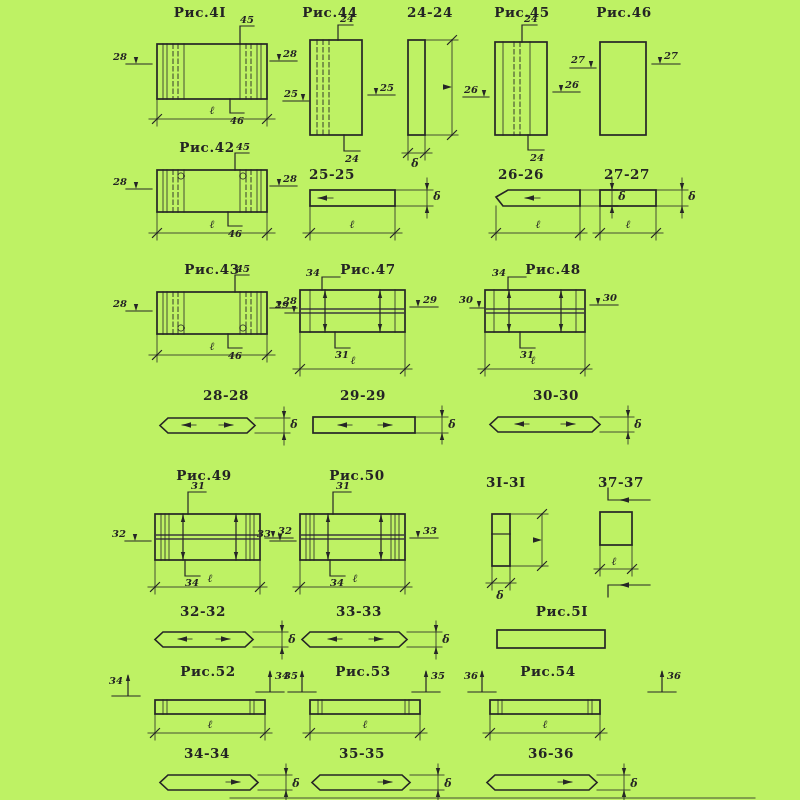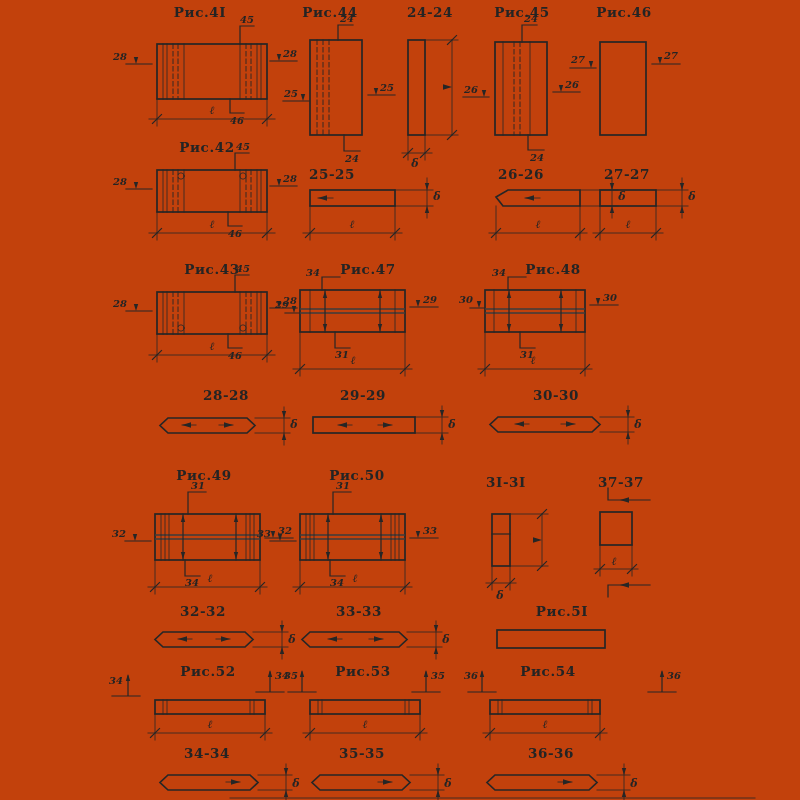--- a/index.html
+++ b/index.html
@@ -1,16 +1,16 @@
 <!DOCTYPE html>
 <html><head>
 <meta charset="utf-8">
 <style>
   html,body{margin:0;padding:0;background:#ddd;}
-  .sheet{width:800px;height:800px;background:#c2410c;position:relative;margin:0 auto;overflow:hidden;}
+  .sheet{width:800px;height:800px;background:#bef264;position:relative;margin:0 auto;overflow:hidden;}
   svg{display:block;}
   text{font-family:"DejaVu Serif","Liberation Serif",serif;fill:#242424;}
   .t{font-size:13.5px;font-weight:700;letter-spacing:.6px;text-anchor:middle;}
   .n{font-size:10px;font-weight:700;font-style:italic;text-anchor:middle;}
   .lab{font-size:11px;font-weight:700;font-style:italic;text-anchor:middle;}
   .ln{stroke:#262626;stroke-width:1.2;fill:none;stroke-linecap:square;}
   .th{stroke-width:1.7;}
   .thin{stroke-width:.8;}
   .dash{stroke-dasharray:4.5 3;stroke-width:.9;}
   .arr{fill:#262626;stroke:none;}

